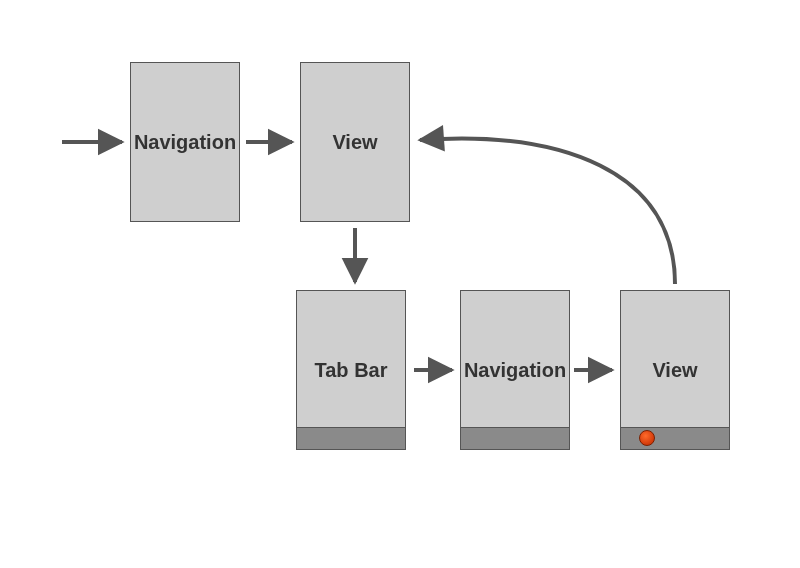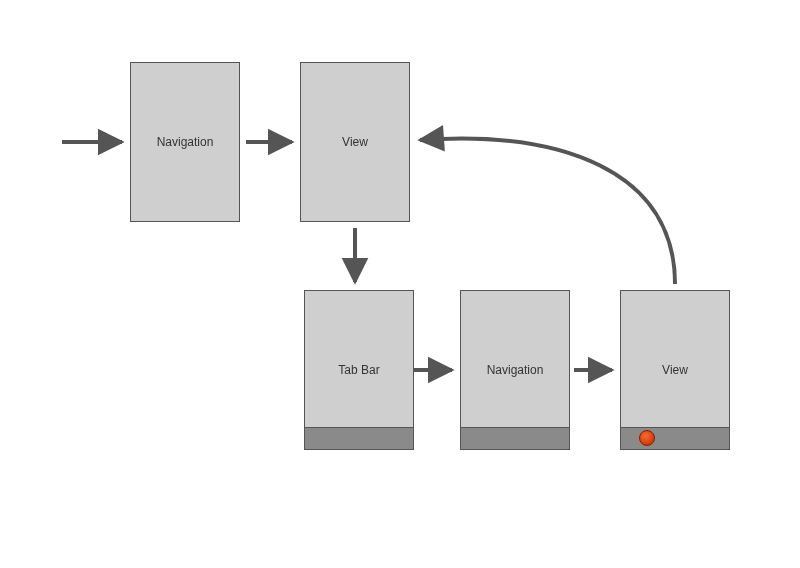--- a/index.html
+++ b/index.html
@@ -20,22 +20,22 @@
     width: 110px;
     height: 160px;
     background: #cfcfcf;
     border: 1px solid #555;
     box-sizing: border-box;
     display: flex;
     align-items: center;
     justify-content: center;
   }
   .node .label {
-    font-size: 12px;
-    font-weight: normal;
+    font-size: 20px;
+    font-weight: bold;
     color: #333;
     text-align: center;
     pointer-events: none;
   }
   .tabbar {
     position: absolute;
     left: 0;
     right: 0;
     bottom: 0;
     height: 22px;
@@ -68,21 +68,21 @@
 <div class="canvas">
 
   <div class="node" style="left:130px; top:62px;">
     <span class="label">Navigation</span>
   </div>
 
   <div class="node" style="left:300px; top:62px;">
     <span class="label">View</span>
   </div>
 
-  <div class="node" style="left:304px; top:290px;">
+  <div class="node" style="left:296px; top:290px;">
     <span class="label">Tab Bar</span>
     <div class="tabbar"></div>
   </div>
 
   <div class="node" style="left:460px; top:290px;">
     <span class="label">Navigation</span>
     <div class="tabbar"></div>
   </div>
 
   <div class="node" style="left:620px; top:290px;">

